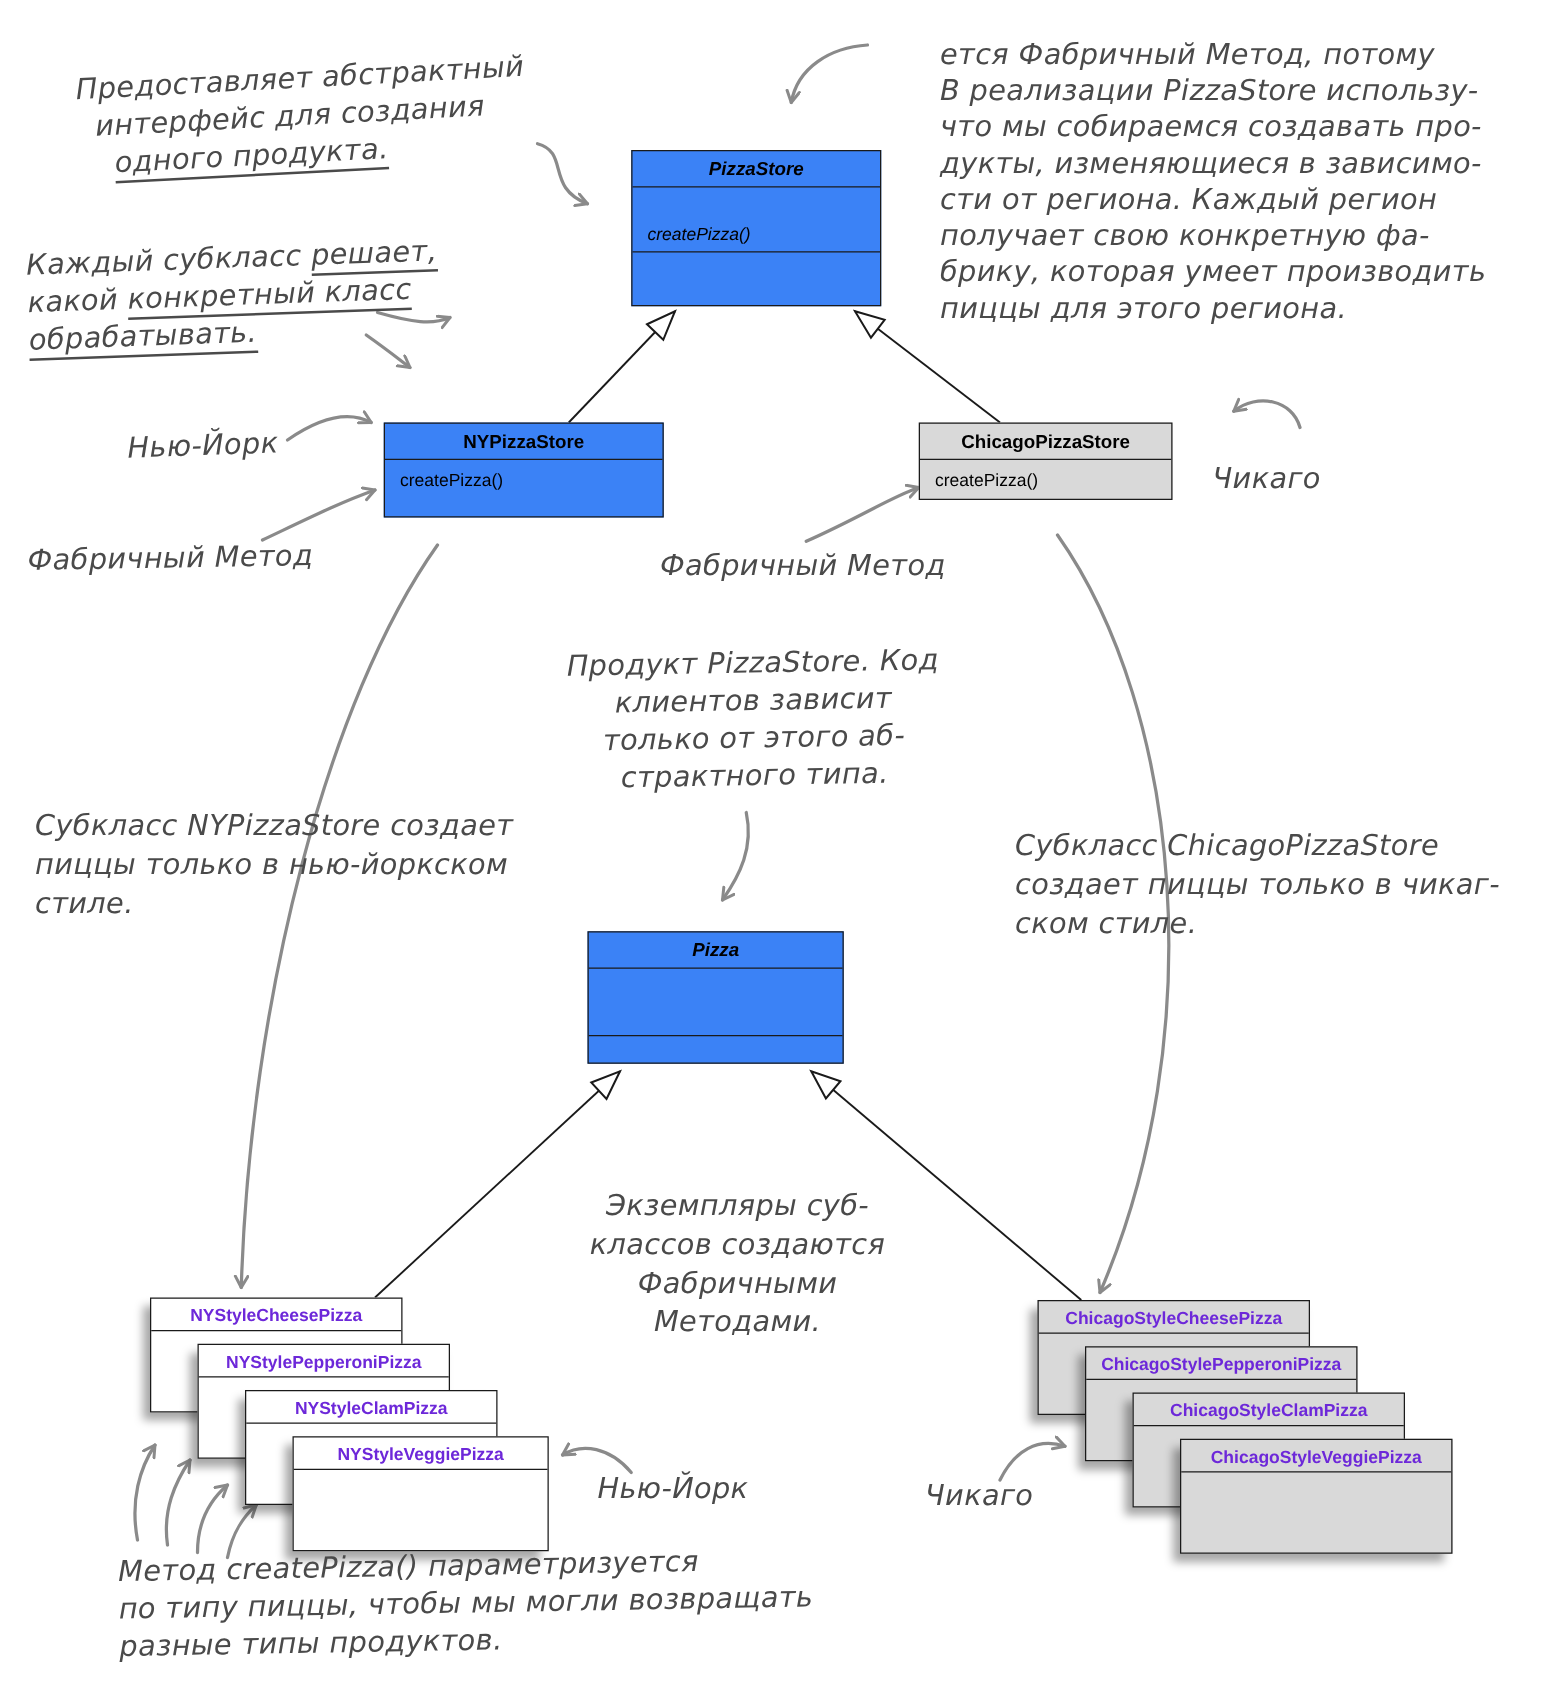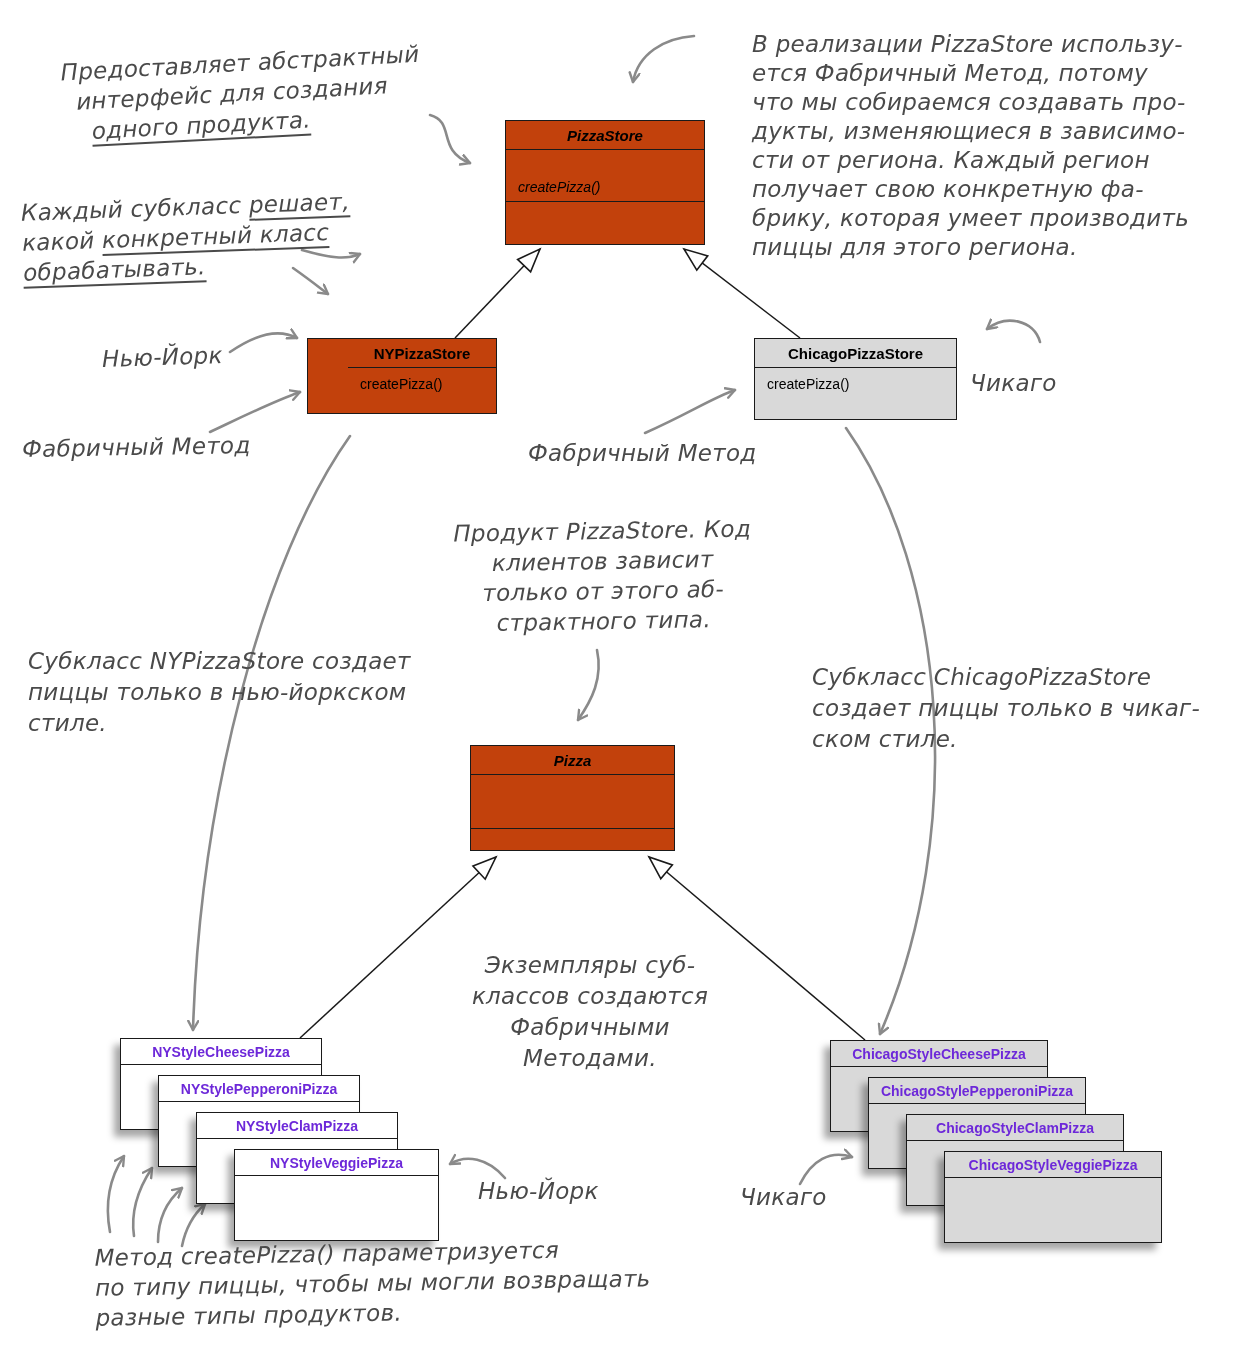--- a/index.html
+++ b/index.html
@@ -1,21 +1,21 @@
 <!DOCTYPE html>
 <html><head>
 <meta charset="utf-8">
 <style>
   html,body{margin:0;padding:0;background:#ffffff;}
   .canvas{position:relative;width:1242px;height:1345px;background:#ffffff;overflow:hidden;
           font-family:"Liberation Sans","DejaVu Sans",sans-serif;}
   svg.wires{position:absolute;left:0;top:0;z-index:1;}
 
   
-  .uml-box{position:absolute;background:#c2410c;border:1.5px solid #1a1a1a;box-sizing:border-box;
+  .uml-box{position:absolute;background:#3b82f6;border:1.5px solid #1a1a1a;box-sizing:border-box;
            z-index:2;display:flex;flex-direction:column;}
   .uml-box.gray{background:#d9d9d9;}
   .uml-name{font-weight:bold;font-size:15px;text-align:center;padding:6px 4px 5px 4px;
             border-bottom:1.5px solid #1a1a1a;color:#000;}
   .abstract > .uml-name{font-style:italic;}
   .uml-sec{border-bottom:1.5px solid #1a1a1a;box-sizing:border-box;}
   .uml-sec.last{border-bottom:none;flex:1;}
   .uml-method{font-size:14px;color:#000;padding:8px 12px;}
   .uml-method.abs{font-style:italic;}
   .sec-bottom{display:flex;align-items:flex-end;padding:0 0 6px 0;}
@@ -79,28 +79,28 @@
   </svg>
 
   <div class="uml-box abstract" style="left:505px;top:120px;width:200px;height:125px;">
     <div class="uml-name">PizzaStore</div>
     <div class="uml-sec sec-bottom" style="height:52px;">
       <div class="uml-method abs">createPizza()</div>
     </div>
     <div class="uml-sec last"></div>
   </div>
 
-  <div class="uml-box" style="left:307px;top:338px;width:190px;height:76px;padding-left:40px;">
+  <div class="uml-box" style="left:307px;top:338px;width:224px;height:76px;">
     <div class="uml-name">NYPizzaStore</div>
     <div class="uml-sec last">
       <div class="uml-method">createPizza()</div>
     </div>
   </div>
 
-  <div class="uml-box gray" style="left:735px;top:338px;width:203px;height:82px;margin-left:19px;">
+  <div class="uml-box gray" style="left:735px;top:338px;width:203px;height:62px;">
     <div class="uml-name">ChicagoPizzaStore</div>
     <div class="uml-sec last">
       <div class="uml-method">createPizza()</div>
     </div>
   </div>
 
   <div class="uml-box abstract" style="left:470px;top:745px;width:205px;height:106px;gap:20px;">
     <div class="uml-name">Pizza</div>
     <div class="uml-sec" style="height:34px;"></div>
     <div class="uml-sec last"></div>
@@ -146,22 +146,22 @@
     <div style="padding-left:28px;"><span class="u">одного продукта.</span></div>
   </div>
 
   <div class="hand" style="left:22px;top:192px;transform:rotate(-2deg);">
     <div><span>Каждый субкласс </span><span class="u">решает,</span></div>
     <div><span>какой </span><span class="u">конкретный класс</span></div>
     <div><span class="u">обрабатывать.</span></div>
   </div>
 
   <div class="hand" style="left:752px;top:30px;line-height:29px;">
+    <div>ется Фабричный Метод, потому</div>
     <div>В реализации PizzaStore использу-</div>
-    <div>ется Фабричный Метод, потому</div>
     <div>что мы собираемся создавать про-</div>
     <div>дукты, изменяющиеся в зависимо-</div>
     <div>сти от региона. Каждый регион</div>
     <div>получает свою конкретную фа-</div>
     <div>брику, которая умеет производить</div>
     <div>пиццы для этого региона.</div>
   </div>
 
   <div class="hand" style="left:102px;top:342px;transform:rotate(-2deg);">Нью-Йорк</div>
 

